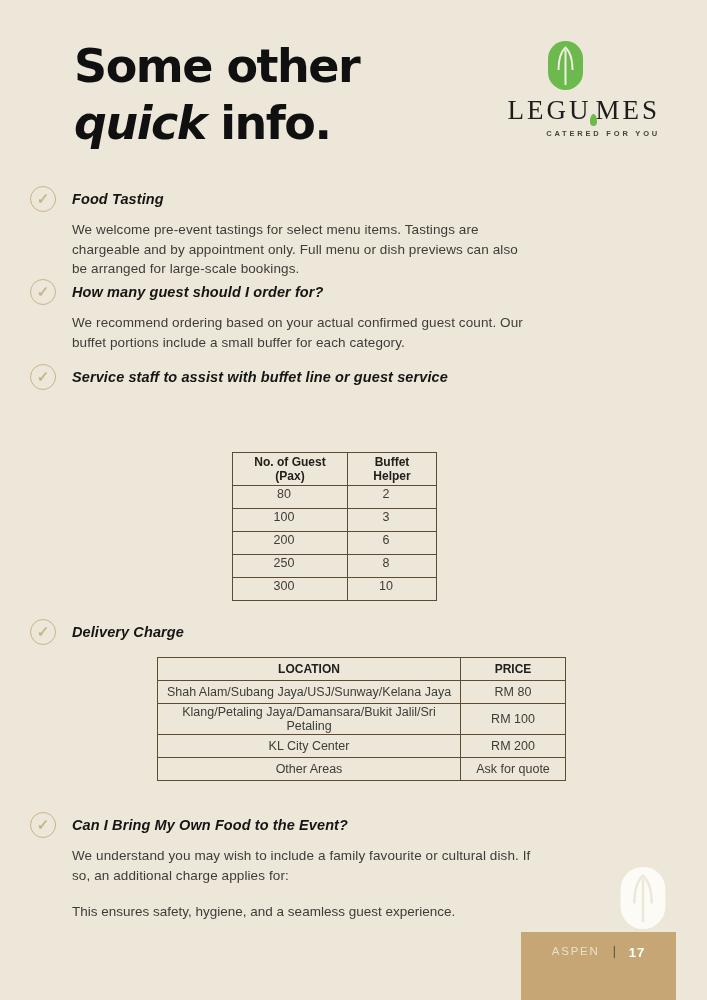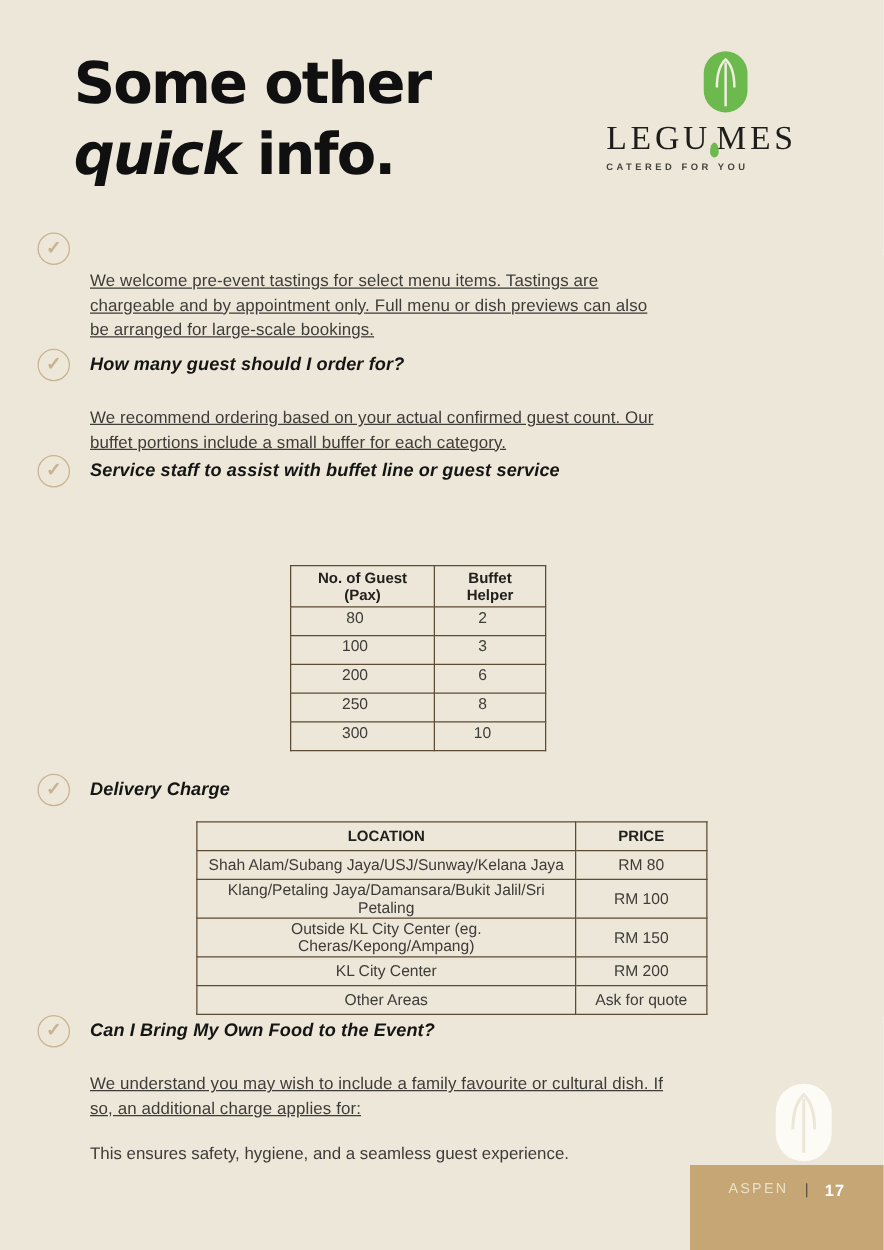--- a/index.html
+++ b/index.html
@@ -4,30 +4,30 @@
 <style>
   * { margin:0; padding:0; box-sizing:border-box; }
   html,body { width:707px; height:1000px; }
   body { font-family:"Liberation Sans", sans-serif; }
   .page {
     position:relative; width:707px; height:1000px;
     background:#EDE7DA; overflow:hidden; color:#3E3C38;
   }
 
   
-  .title-block { position:absolute; left:59px; top:38px; }
+  .title-block { position:absolute; left:74px; top:38px; }
   .title-line {
     font-family:"DejaVu Sans", sans-serif;
     font-weight:bold; font-size:46px; line-height:57px;
     letter-spacing:-1.5px; color:#101010;
   }
   .title-line .it { font-style:italic; }
 
   
-  .logo { position:absolute; left:485px; top:40px; width:190px; text-align:left; }
+  .logo { position:absolute; left:470px; top:40px; width:190px; text-align:right; }
   .logo-leaf { display:block; margin:0 auto 4px auto; }
   .logo-name {
     font-family:"Liberation Serif", serif; font-size:27px; font-weight:500;
     letter-spacing:3px; color:#1D1D1B; white-space:nowrap;
   }
   .logo-drop {
     display:inline-block; width:7px; height:12px; background:#6CB94E;
     border-radius:50% 50% 50% 50% / 62% 62% 38% 38%;
     position:relative; top:7px; margin:0 -2px 0 -1px;
   }
@@ -39,22 +39,22 @@
   .section { position:absolute; left:30px; width:640px; display:flex; gap:16px; align-items:flex-start; }
   .check {
     flex:0 0 auto; width:26px; height:26px; border:1.6px solid #C7B38C; border-radius:50%;
     color:#C7B38C; font-size:15px; font-weight:bold; line-height:23px; text-align:center;
     margin-top:-5px;
   }
   .sec-heading {
     font-size:14.5px; font-weight:bold; font-style:italic; color:#151513; letter-spacing:0.1px;
   }
   .sec-body {
-    margin-top:24px; font-size:13.5px; line-height:19.5px; color:#3E3C38;
-    white-space:pre-line; letter-spacing:0.1px;text-decoration:underline;
+    margin-top:13px; font-size:13.5px; line-height:19.5px; color:#3E3C38;
+    white-space:pre-line; letter-spacing:0.1px;
   }
   .sec-body b { color:#1B1B19; }
   .bullets { margin-top:18px; font-size:13.5px; line-height:19.5px; }
   .bullet::before { content:"• "; }
   .closing { margin-top:17px; font-size:13.5px; line-height:19.5px; white-space:pre-line; }
 
   
   table { border-collapse:collapse; background:transparent; table-layout:fixed; }
   th, td { border:1.5px solid #5E4B33; text-align:center; font-family:"Liberation Sans", sans-serif; }
   th { font-size:12px; font-weight:bold; color:#22201D; padding:4px 4px; }
@@ -66,21 +66,21 @@
   .staff-table td { height:23px; vertical-align:top; padding:1px 14px 6px 2px; }
 
   .delivery-table { position:absolute; left:157px; top:657px; width:408px; }
   .delivery-table col.c1 { width:303px; } .delivery-table col.c2 { width:105px; }
   .delivery-table th { height:22px; }
   .delivery-table td { height:23px; vertical-align:middle; padding:1px 4px; }
 
   
   .footer-leaf { position:absolute; left:620px; top:866px; }
   .footer-box {
-    position:absolute; left:552px; top:932px; width:155px; height:68px;
+    position:absolute; left:521px; top:932px; width:155px; height:68px;
     background:#C6A674; display:flex; justify-content:center; align-items:flex-start;
     padding-top:13px; gap:13px;
   }
   .footer-brand { font-size:11.5px; letter-spacing:1.8px; color:#EAE0C9; }
   .footer-divider { font-size:12px; color:#564E40; margin-top:-1px; }
   .footer-page { font-size:13px; font-weight:bold; color:#FFFFFF; letter-spacing:1px; }
 </style>
 </head>
 <body>
 
@@ -97,20 +97,21 @@
       <path d="M11.5 30 Q11.5 14 18.5 7.5 Q25.5 14 25.5 30" fill="none" stroke="#F2EDE1" stroke-width="2"></path>
       <line x1="18.5" y1="10" x2="18.5" y2="45" stroke="#F2EDE1" stroke-width="2"></line>
     </svg>
     <div class="logo-name"><span>LEGU</span><span class="logo-drop"></span><span>MES</span></div>
     <div class="logo-tagline">CATERED FOR YOU</div>
   </div>
 
   <div class="section" style="top:191px;">
     <div class="check">✓</div>
     <div>
+      <div class="sec-heading">Food Tasting</div>
       <div class="sec-body">We welcome pre-event tastings for select menu items. Tastings are
 chargeable and by appointment only. Full menu or dish previews can also
 be arranged for large-scale bookings.</div>
     </div>
   </div>
 
   <div class="section" style="top:284px;">
     <div class="check">✓</div>
     <div>
       <div class="sec-heading">How many guest should I order for?</div>
@@ -182,24 +183,20 @@
       <tbody>
         <tr>
           <td>Shah Alam/Subang Jaya/USJ/Sunway/Kelana Jaya</td>
           <td>RM 80</td>
         </tr>
         <tr>
           <td>Klang/Petaling Jaya/Damansara/Bukit Jalil/Sri Petaling</td>
           <td>RM 100</td>
         </tr>
         <tr>
-          <td>Outside KL City Center (eg. Cheras/Kepong/Ampang)</td>
-          <td>RM 150</td>
-        </tr>
-        <tr>
           <td>KL City Center</td>
           <td>RM 200</td>
         </tr>
         <tr>
           <td>Other Areas</td>
           <td>Ask for quote</td>
         </tr>
       </tbody>
     </table>
 

